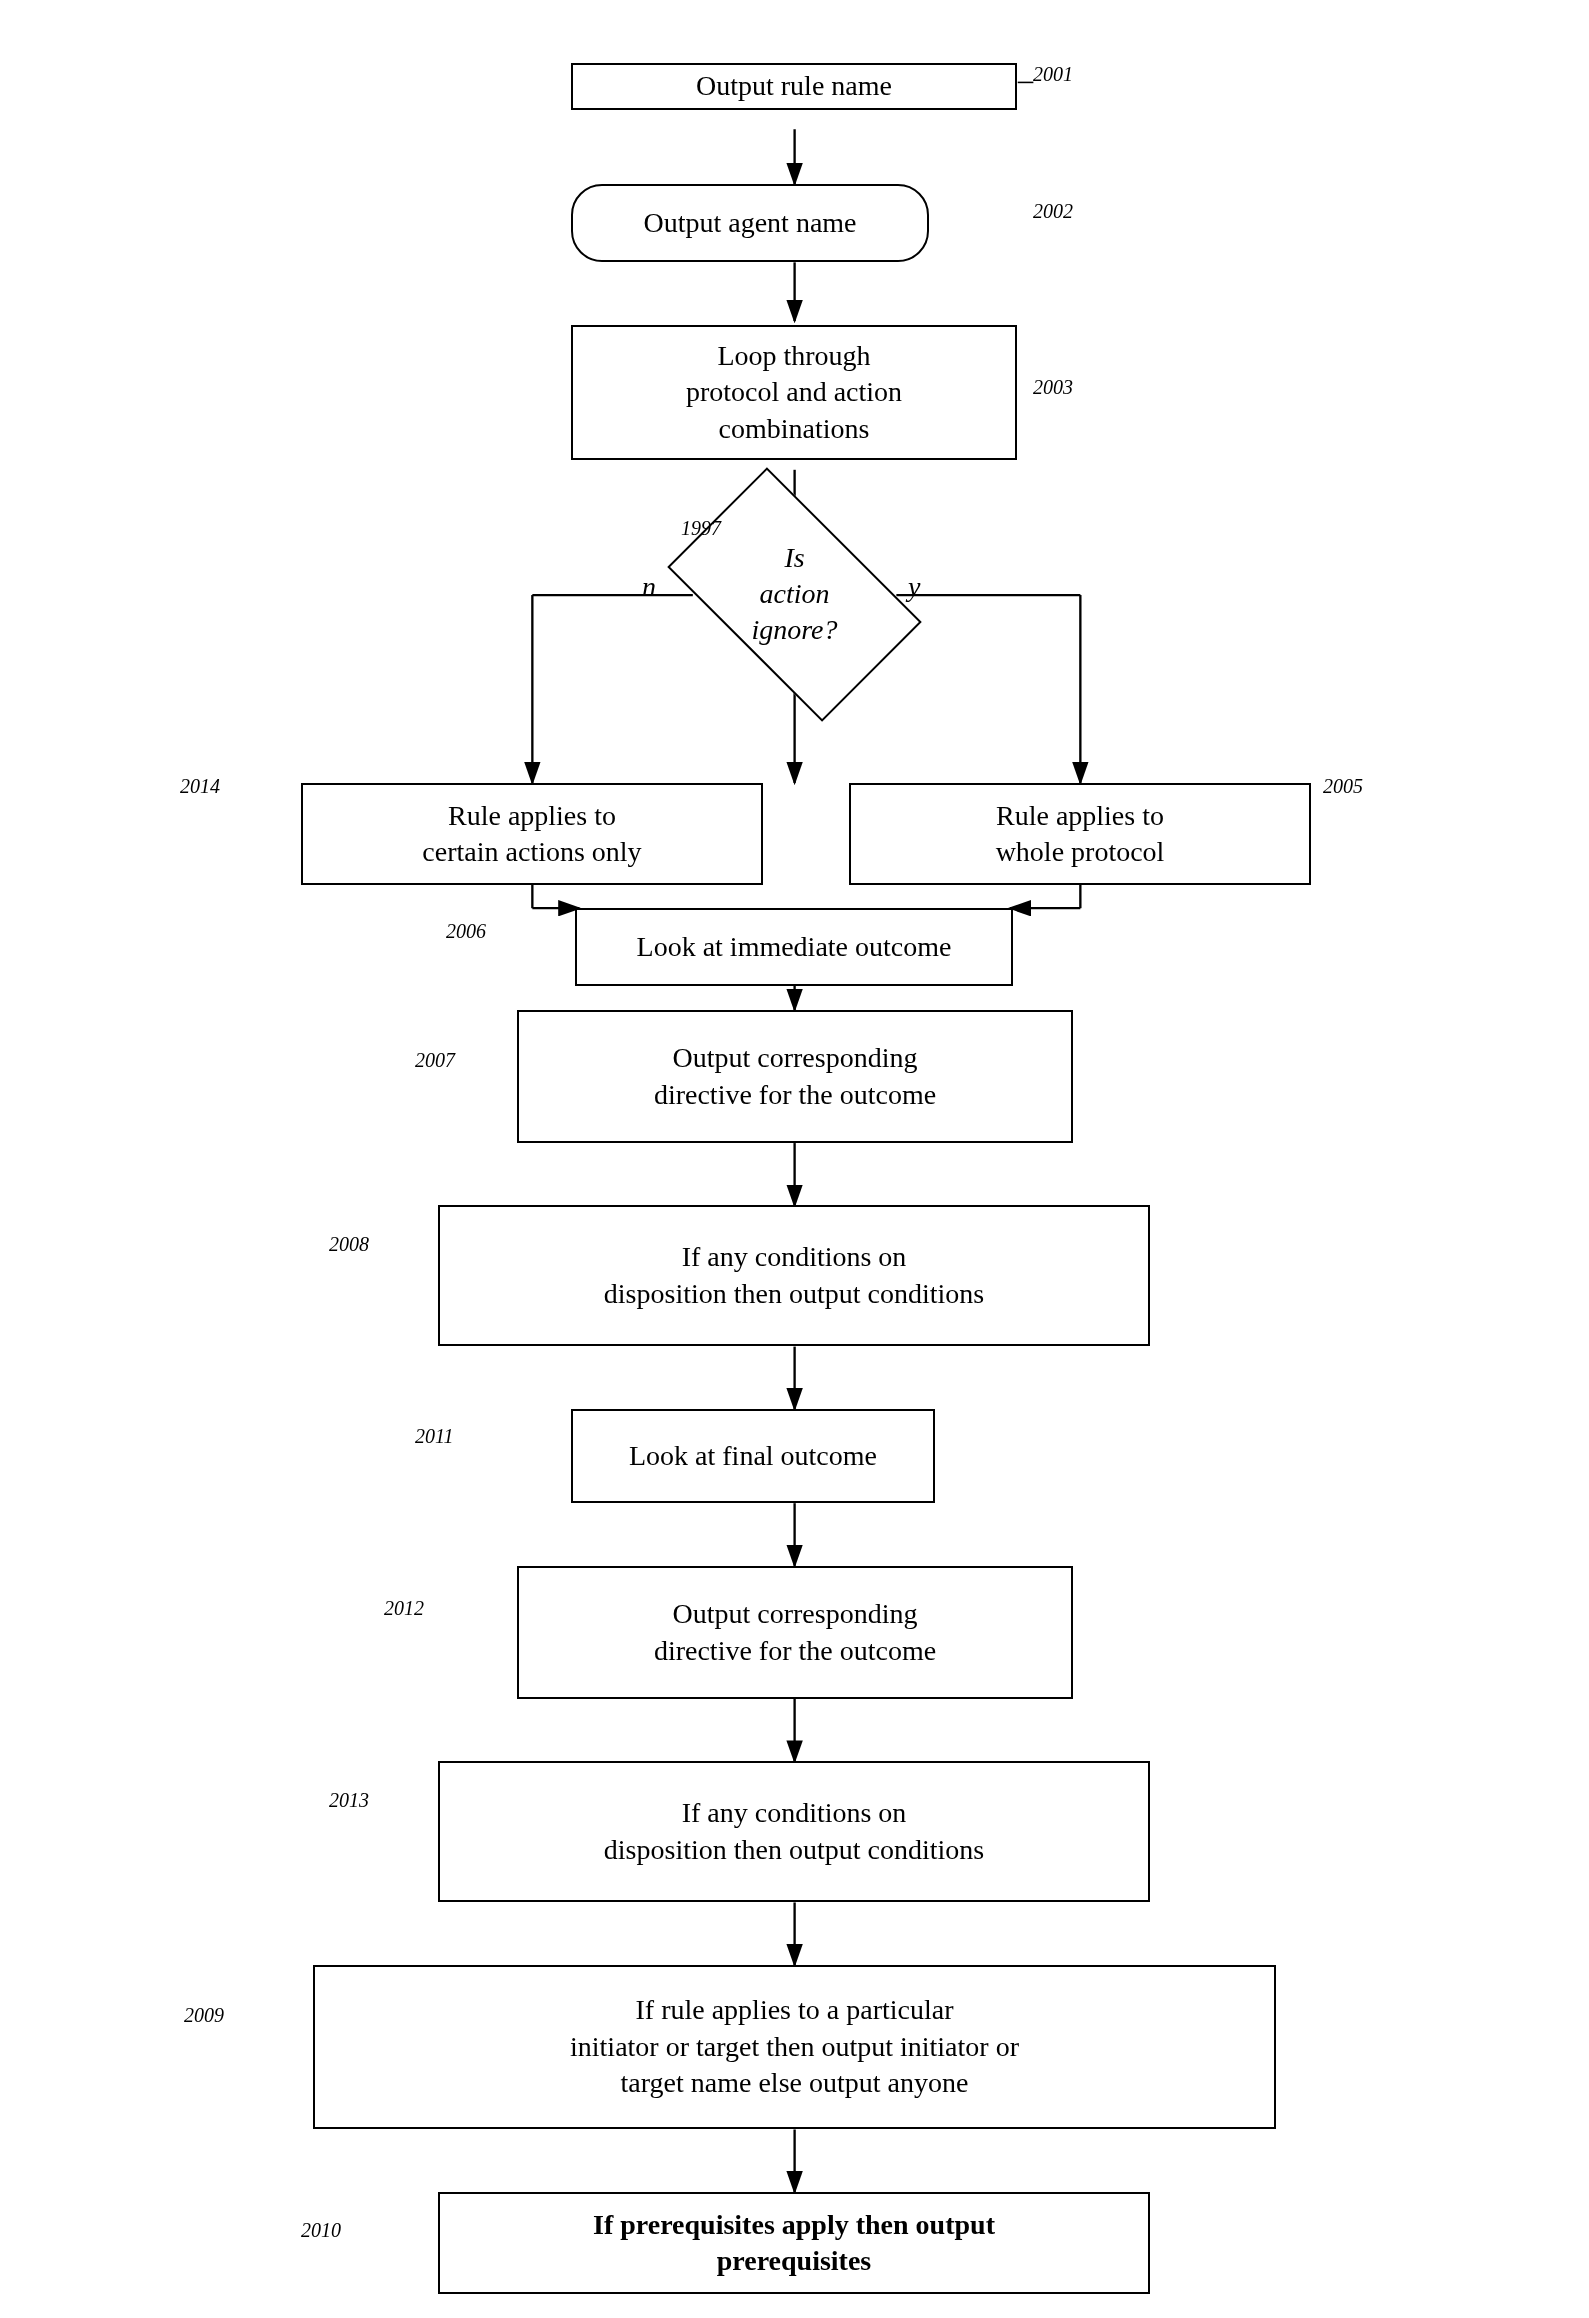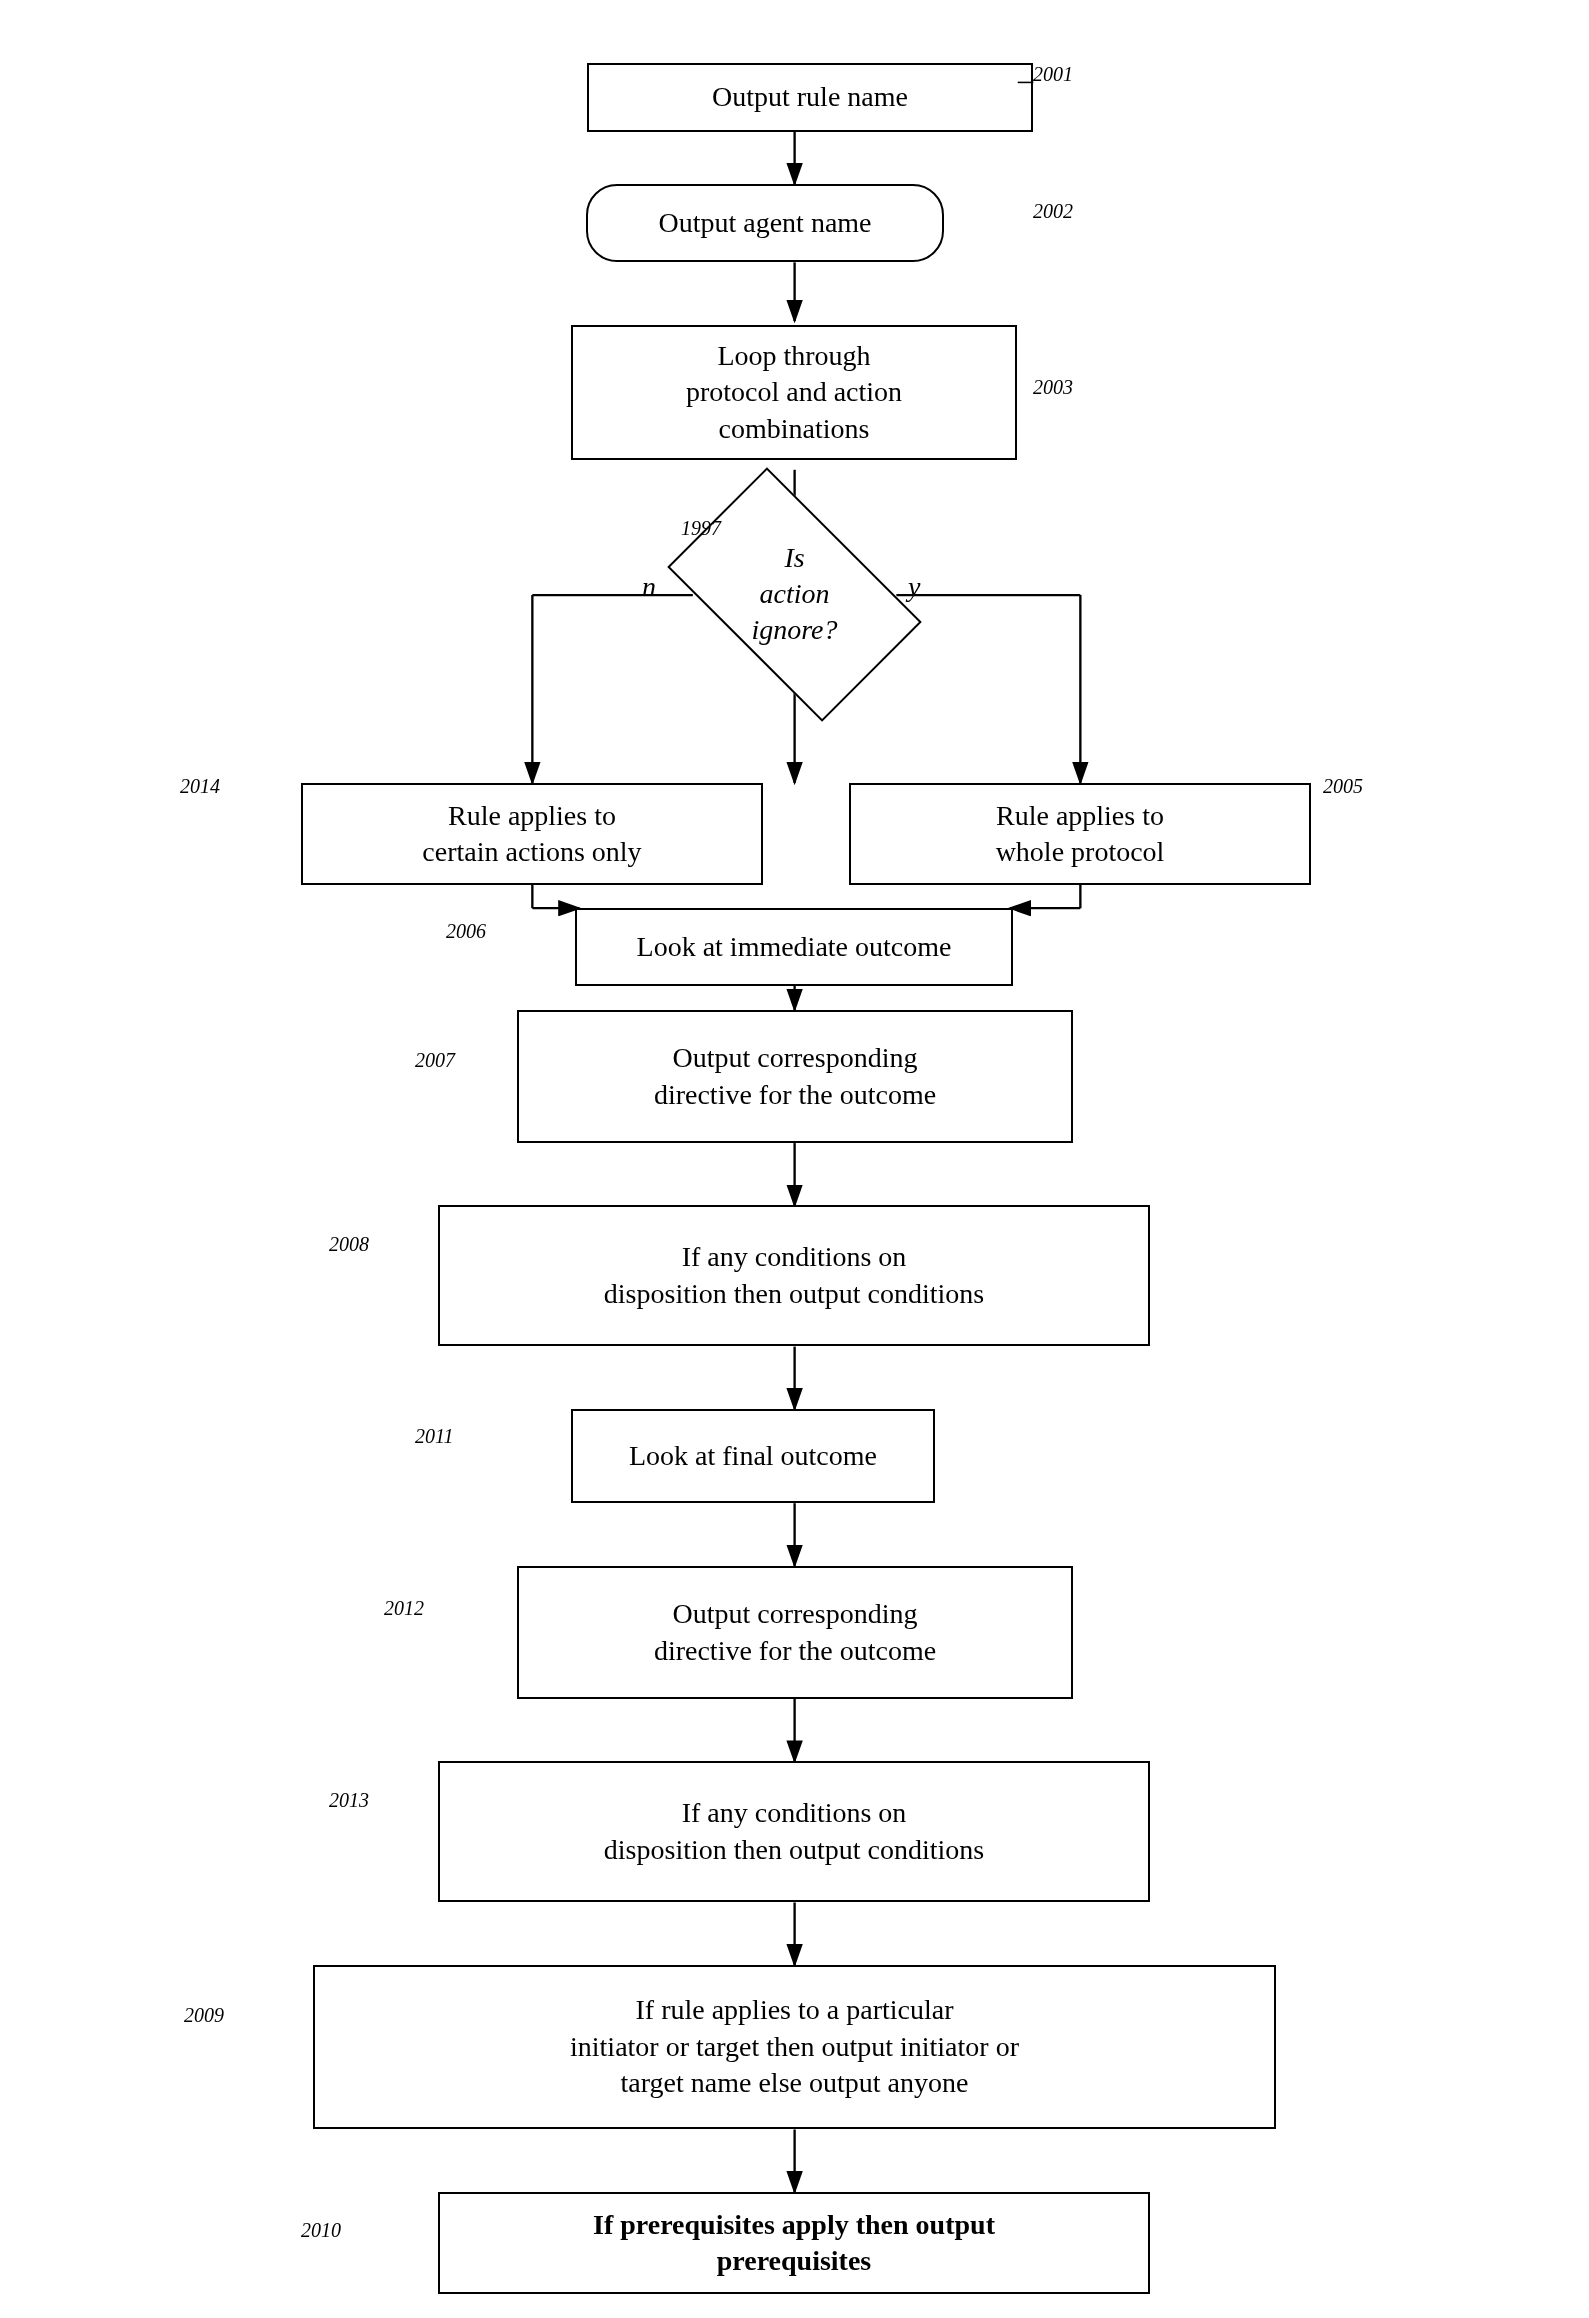--- a/index.html
+++ b/index.html
@@ -124,32 +124,32 @@
     <line x1="1015" y1="1920" x2="1015" y2="2000" stroke="#000" stroke-width="3" marker-end="url(#arrowhead)"></line>
 
     <line x1="1015" y1="2170" x2="1015" y2="2250" stroke="#000" stroke-width="3" marker-end="url(#arrowhead)"></line>
 
     <line x1="1015" y1="2430" x2="1015" y2="2510" stroke="#000" stroke-width="3" marker-end="url(#arrowhead)"></line>
 
     <line x1="1015" y1="2720" x2="1015" y2="2800" stroke="#000" stroke-width="3" marker-end="url(#arrowhead)"></line>
 
   </svg>
 
-  <div class="fc-box" style="left:571px; top:63px; width:446px; height:69px;margin-left:16px;">
+  <div class="fc-box" style="left:571px; top:63px; width:446px; height:47px;">
     <span>Output rule name</span>
   </div>
   <div class="fc-label" style="left:1033px; top:63px;">
     <span>2001</span>
   </div>
 
   <svg style="position:absolute;top:0;left:0;width:1590px;height:157px;pointer-events:none;" viewBox="0 0 2031 200" width="1590" height="157">
     <line x1="1300" y1="105" x2="1320" y2="105" stroke="#000" stroke-width="2"></line>
   </svg>
 
-  <div class="fc-box" style="left:586px; top:184px; width:358px; height:78px;border-radius:31px;">
+  <div class="fc-box" style="left:571px; top:184px; width:358px; height:78px;border-radius:31px;">
     <span>Output agent name</span>
   </div>
   <div class="fc-label" style="left:1033px; top:200px;">
     <span>2002</span>
   </div>
   <svg style="position:absolute;top:180px;left:0;width:1590px;height:94px;pointer-events:none;" viewBox="0 0 2031 120" width="1590" height="94">
     <line x1="1300" y1="285" x2="1320" y2="285" stroke="#000" stroke-width="2"></line>
   </svg>
 
   <div class="fc-box" style="left:571px; top:325px; width:446px; height:135px;">

